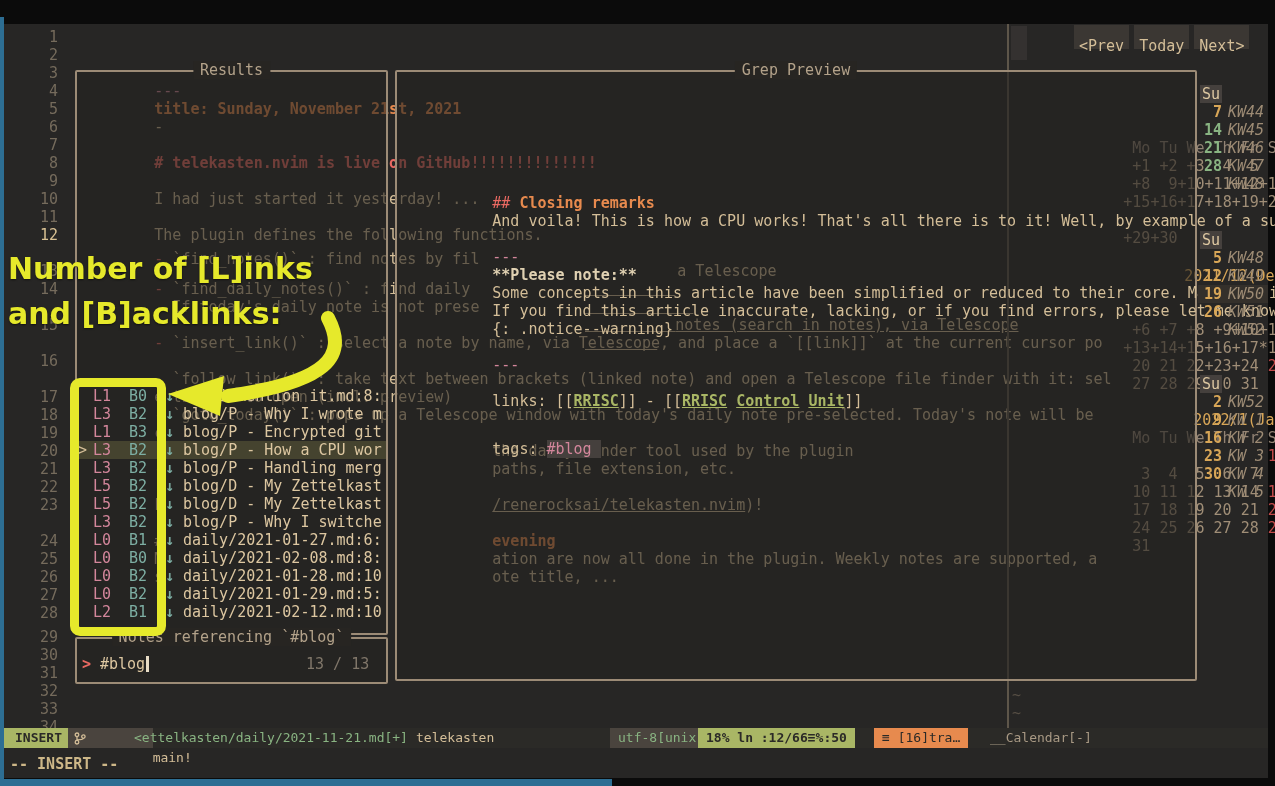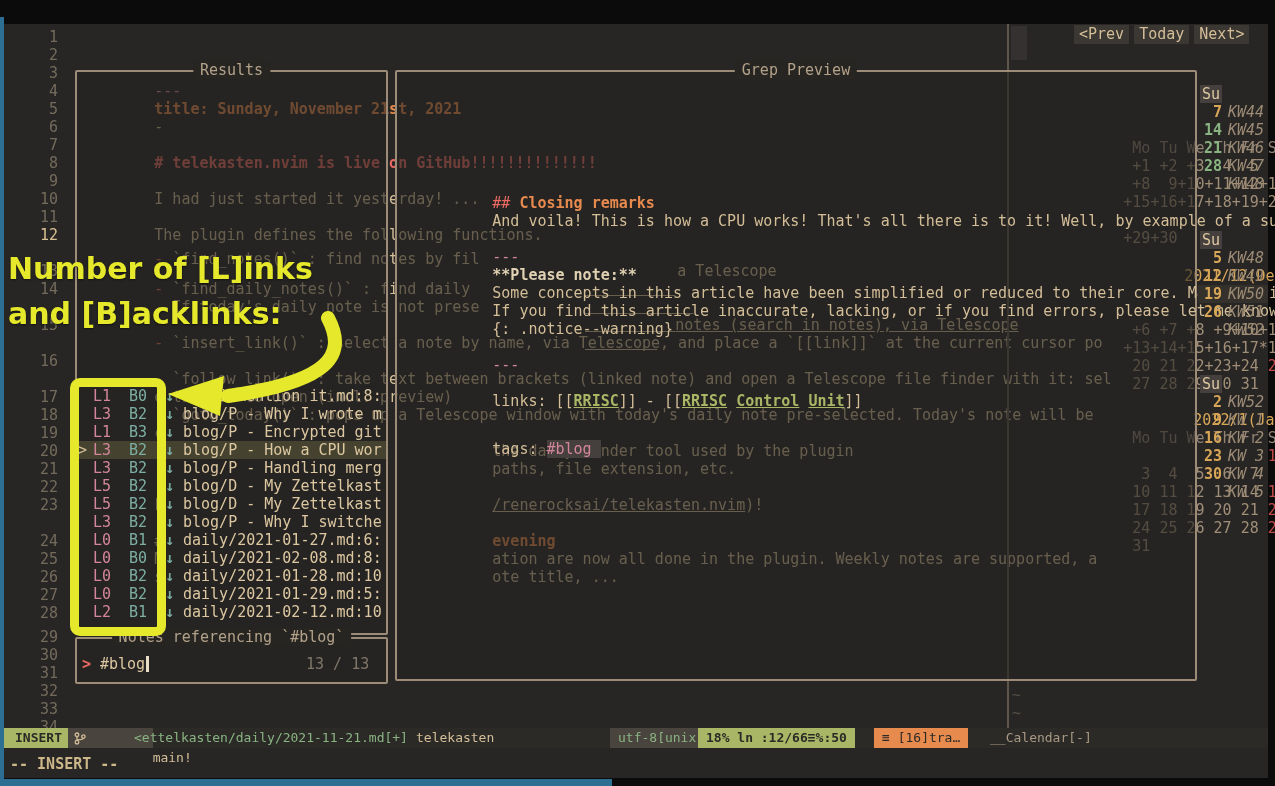--- a/index.html
+++ b/index.html
@@ -74,21 +74,21 @@
 
   
   .calrow { position:absolute; left:1198px; width:70px; height:18px; }
   .calrow.rowhl { background:#34302b; }
   .su { position:absolute; left:0; width:24px; text-align:right; color:#ddc7a1; }
   .su.gold { color:#d8a657; font-weight:bold; }
   .su.teal { color:#89b482; font-weight:bold; }
   .su.suhdr { background:#45403d; color:#ddc7a1; padding:0 2px; left:2px; width:auto; }
   .kw { position:absolute; left:30px; font-style:italic; color:#9d8b74; }
   #cal-nav { position:absolute; left:1074px; top:25px; }
-  .navbtn { display:inline-block; background:#3b3733; color:#d4be98; padding:0 5px; margin-right:5px; height:19px; }
+  .navbtn { display:inline-block; background:#3b3733; color:#d4be98; padding:12px 5px; margin-right:5px; height:19px; }
   .vsep { position:absolute; left:1007px; top:24px; width:2px; height:704px; background:#5e564a; }
   .vthumb { position:absolute; left:1011px; top:26px; width:16px; height:34px; background:#343130; }
   .tilde { position:absolute; left:1012px; color:#564e44; }
 
   
   #statusbar { position:absolute; left:4px; top:728px; width:1264px; height:20px; background:#2b2a27;
                font-size:13px; line-height:20px; }
   #statusbar span { position:absolute; height:20px; white-space:pre; }
   .s-mode { left:0; background:#a9b665; color:#2b2a27; font-weight:bold; padding:0 11px; }
   .s-branch { left:64px; background:#4a443e; color:#d4be98; padding:0 0 0 22px; }

